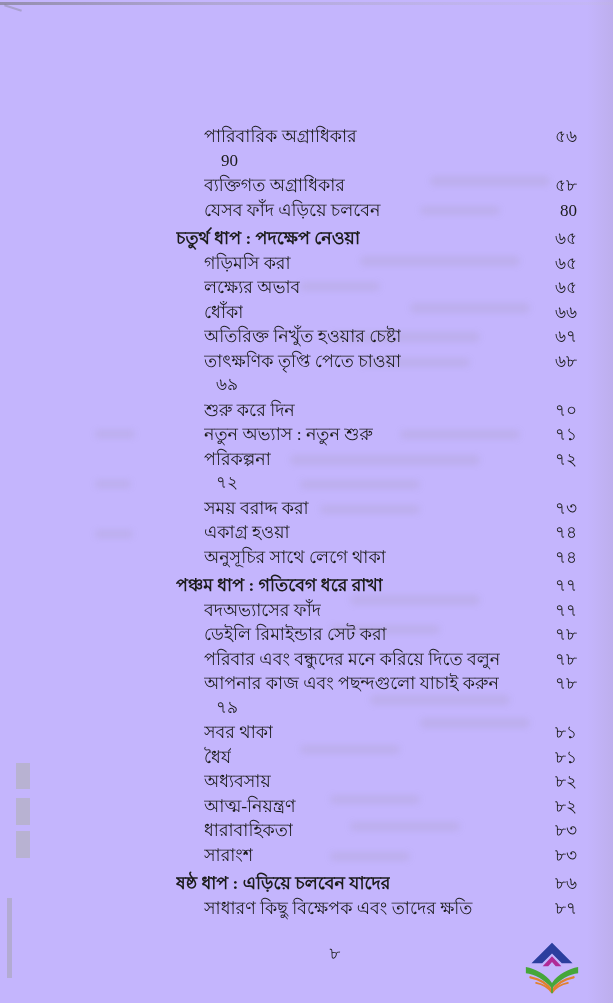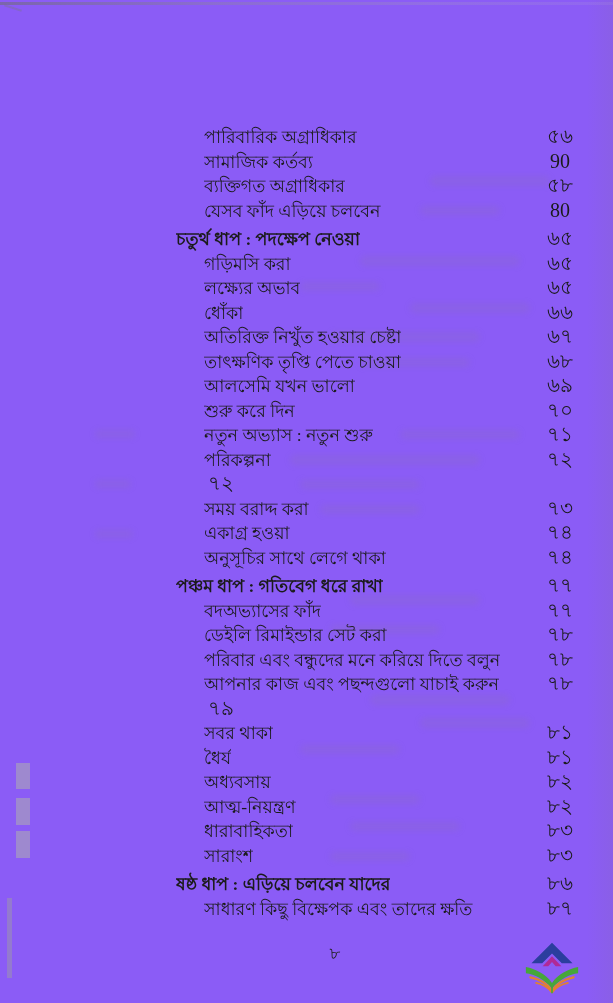--- a/index.html
+++ b/index.html
@@ -4,21 +4,21 @@
 <style>
   html, body {
     margin: 0;
     padding: 0;
     background: #e8e6e0;
   }
   .page {
     position: relative;
     width: 613px;
     height: 1003px;
-    background: #8b5cf6;
+    background: #c4b5fd;
     overflow: hidden;
     font-family: "Liberation Serif", "DejaVu Serif", serif;
     color: #1b1b1b;
   }
   
   .top-edge-line {
     position: absolute;
     top: 2px; left: 0;
     width: 100%; height: 3px;
     background: linear-gradient(to right,
@@ -78,22 +78,22 @@
   }
   .toc-row.section {
     margin-left: 176px;
     margin-top: 4px;
     font-weight: bold;
   }
   .toc-label {
     overflow: hidden;
   }
   .toc-page {
-    font-size: 20px;
-    text-align: center;
+    font-size: 17px;
+    text-align: right;
     min-width: 34px;
     font-weight: normal;
     font-family: Liberation Serif, serif;
   }
   .toc-row.section .toc-page { font-weight: normal; }
   
   .footer-page-number {
     position: absolute;
     left: 320px;
     top: 941px;
@@ -146,21 +146,20 @@
   <div class="smudge" style="left:95px;top:430px;width:40px;height:8px;"></div>
   <div class="smudge" style="left:95px;top:480px;width:36px;height:8px;"></div>
   <div class="smudge" style="left:95px;top:530px;width:38px;height:8px;"></div>
 
   <div class="toc-list">
       <div class="toc-row sub">
         <span class="toc-label">পারিবারিক অগ্রাধিকার</span>
         <span class="toc-page">৫৬</span>
       </div>
       <div class="toc-row sub">
-        <span class="toc-label">সামাজিক কর্তব্য</span>
         <span class="toc-page">90</span>
       </div>
       <div class="toc-row sub">
         <span class="toc-label">ব্যক্তিগত অগ্রাধিকার</span>
         <span class="toc-page">৫৮</span>
       </div>
       <div class="toc-row sub">
         <span class="toc-label">যেসব ফাঁদ এড়িয়ে চলবেন</span>
         <span class="toc-page">80</span>
       </div>
@@ -182,21 +181,20 @@
       </div>
       <div class="toc-row sub">
         <span class="toc-label">অতিরিক্ত নিখুঁত হওয়ার চেষ্টা</span>
         <span class="toc-page">৬৭</span>
       </div>
       <div class="toc-row sub">
         <span class="toc-label">তাৎক্ষণিক তৃপ্তি পেতে চাওয়া</span>
         <span class="toc-page">৬৮</span>
       </div>
       <div class="toc-row sub">
-        <span class="toc-label">আলসেমি যখন ভালো</span>
         <span class="toc-page">৬৯</span>
       </div>
       <div class="toc-row sub">
         <span class="toc-label">শুরু করে দিন</span>
         <span class="toc-page">৭০</span>
       </div>
       <div class="toc-row sub">
         <span class="toc-label">নতুন অভ্যাস : নতুন শুরু</span>
         <span class="toc-page">৭১</span>
       </div>

